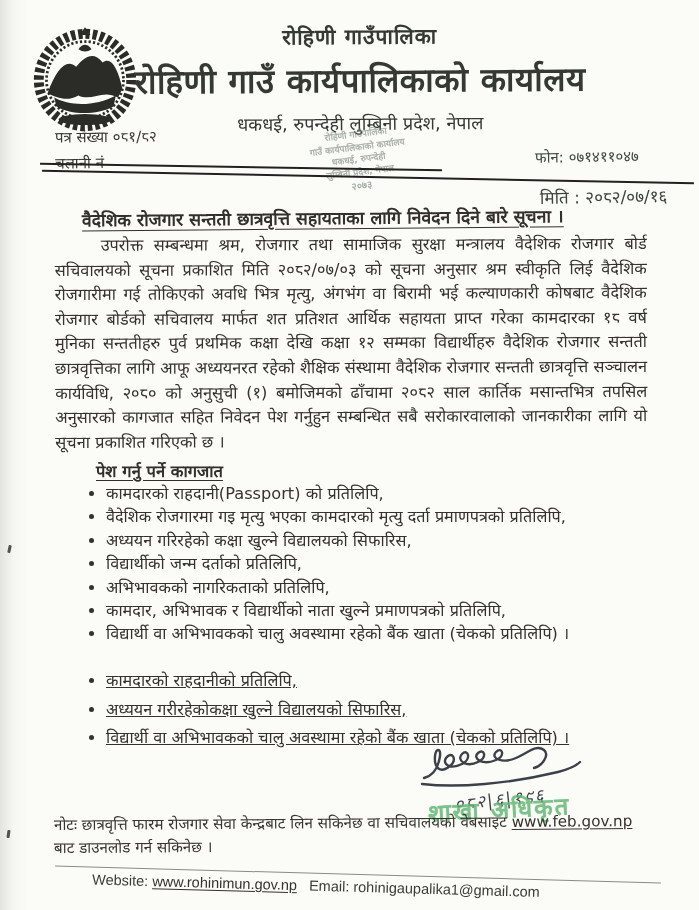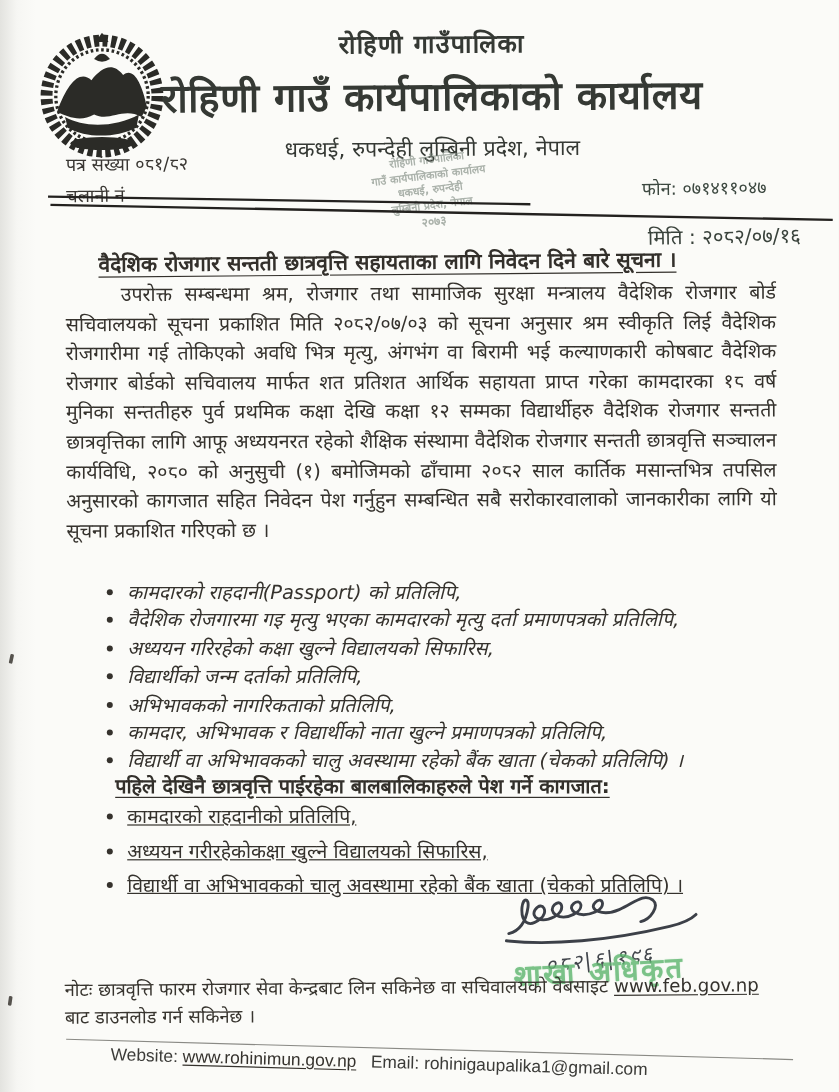--- a/index.html
+++ b/index.html
@@ -50,21 +50,21 @@
   }
   
   .sec-heading{
     position:absolute;font-size:16.5px;font-weight:700;color:#33302b;
     text-decoration:underline;text-underline-offset:3px;
   }
   .sec1-h{left:96px;top:459px;}
   .sec2-h{left:96px;top:643px;}
   ul.doc-list{position:absolute;left:84px;margin:0;padding:0 0 0 22px;width:560px;color:#35322d;}
   ul.doc-list li{font-size:16.2px;list-style:disc outside;}
-  .list1{top:482px;font-style:italic;}
+  .list1{top:482px;}
   .list1 li{line-height:23.4px;}
   .list2{top:667px;}
   .list2 li{line-height:28.6px;text-decoration:underline;}
   
   .sig-block{position:absolute;left:418px;top:740px;width:230px;}
   .sig-svg{display:block;}
   .sig-date{
     font-size:17px;color:#41454b;letter-spacing:2px;
     transform:rotate(-6deg);margin:-14px 0 0 36px;font-style:italic;
   }
@@ -133,31 +133,31 @@
   <div class="phone">फोन: ०७१४११०४७</div>
   <div class="rule1"></div>
   <div class="rule2"></div>
 
   <div class="date-line">मिति : २०८२/०७/१६</div>
 
   <div class="subject">वैदेशिक रोजगार सन्तती छात्रवृत्ति सहायताका लागि निवेदन दिने बारे सूचना ।</div>
 
   <div class="body-par">उपरोक्त सम्बन्धमा श्रम, रोजगार तथा सामाजिक सुरक्षा मन्त्रालय वैदेशिक रोजगार बोर्ड सचिवालयको सूचना प्रकाशित मिति २०८२/०७/०३ को सूचना अनुसार श्रम स्वीकृति लिई वैदेशिक रोजगारीमा गई तोकिएको अवधि भित्र मृत्यु, अंगभंग वा बिरामी भई कल्याणकारी कोषबाट वैदेशिक रोजगार बोर्डको सचिवालय मार्फत शत प्रतिशत आर्थिक सहायता प्राप्त गरेका कामदारका १८ वर्ष मुनिका सन्ततीहरु पुर्व प्रथमिक कक्षा देखि कक्षा १२ सम्मका विद्यार्थीहरु वैदेशिक रोजगार सन्तती छात्रवृत्तिका लागि आफू अध्ययनरत रहेको शैक्षिक संस्थामा वैदेशिक रोजगार सन्तती छात्रवृत्ति सञ्चालन कार्यविधि, २०८० को अनुसुची (१) बमोजिमको ढाँचामा २०८२ साल कार्तिक मसान्तभित्र तपसिल अनुसारको कागजात सहित निवेदन पेश गर्नुहुन सम्बन्धित सबै सरोकारवालाको जानकारीका लागि यो सूचना प्रकाशित गरिएको छ ।</div>
 
+  <div class="sec-heading sec1-h">पेश गर्नु पर्ने कागजात</div>
   <ul class="doc-list list1">
     <li>कामदारको राहदानी(Passport) को प्रतिलिपि,</li>
     <li>वैदेशिक रोजगारमा गइ मृत्यु भएका कामदारको मृत्यु दर्ता प्रमाणपत्रको प्रतिलिपि,</li>
     <li>अध्ययन गरिरहेको कक्षा खुल्ने विद्यालयको सिफारिस,</li>
     <li>विद्यार्थीको जन्म दर्ताको प्रतिलिपि,</li>
     <li>अभिभावकको नागरिकताको प्रतिलिपि,</li>
     <li>कामदार, अभिभावक र विद्यार्थीको नाता खुल्ने प्रमाणपत्रको प्रतिलिपि,</li>
     <li>विद्यार्थी वा अभिभावकको चालु अवस्थामा रहेको बैंक खाता (चेकको प्रतिलिपि) ।</li>
   </ul>
 
-  <div class="sec-heading sec2-h">पहिले देखिनै छात्रवृत्ति पाईरहेका बालबालिकाहरुले पेश गर्ने कागजात:</div>
   <ul class="doc-list list2">
     <li>कामदारको राहदानीको प्रतिलिपि,</li>
     <li>अध्ययन गरीरहेकोकक्षा खुल्ने विद्यालयको सिफारिस,</li>
     <li>विद्यार्थी वा अभिभावकको चालु अवस्थामा रहेको बैंक खाता (चेकको प्रतिलिपि) ।</li>
   </ul>
 
   <div class="sig-block">
     <svg class="sig-svg" width="210" height="56" viewBox="0 0 210 56" aria-hidden="true">
       <g fill="none" stroke="#3c4048" stroke-width="2.4" stroke-linecap="round">
         <path d="M6 38 C 14 36, 20 30, 22 16 C 23 8, 18 8, 17 16 C 16 28, 22 34, 32 26 C 40 20, 34 10, 28 18 C 24 24, 32 30, 44 24 C 54 19, 50 8, 44 14 C 38 20, 48 28, 60 22 C 70 17, 66 8, 60 13 C 54 18, 64 26, 78 20 C 88 16, 84 6, 78 12 C 72 18, 84 24, 98 18 C 110 13, 118 4, 126 10 C 132 15, 124 26, 116 28"></path>

